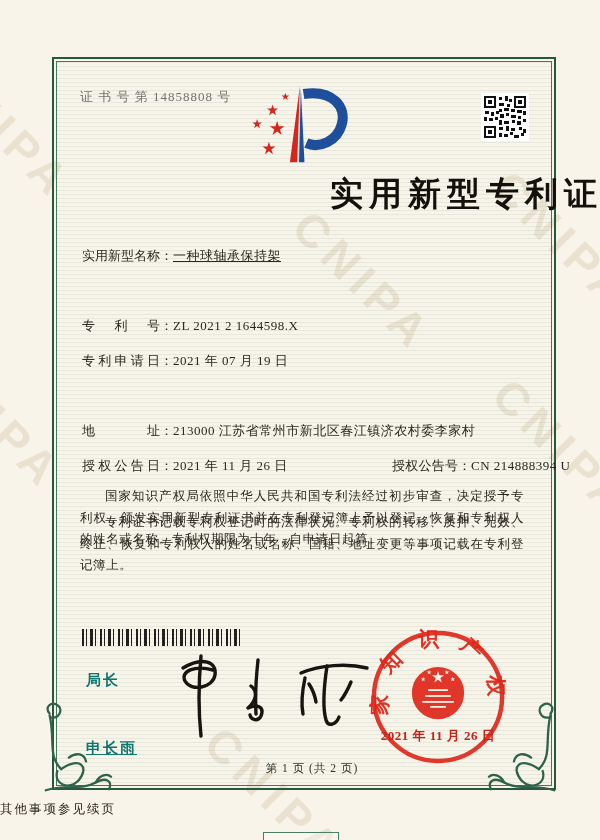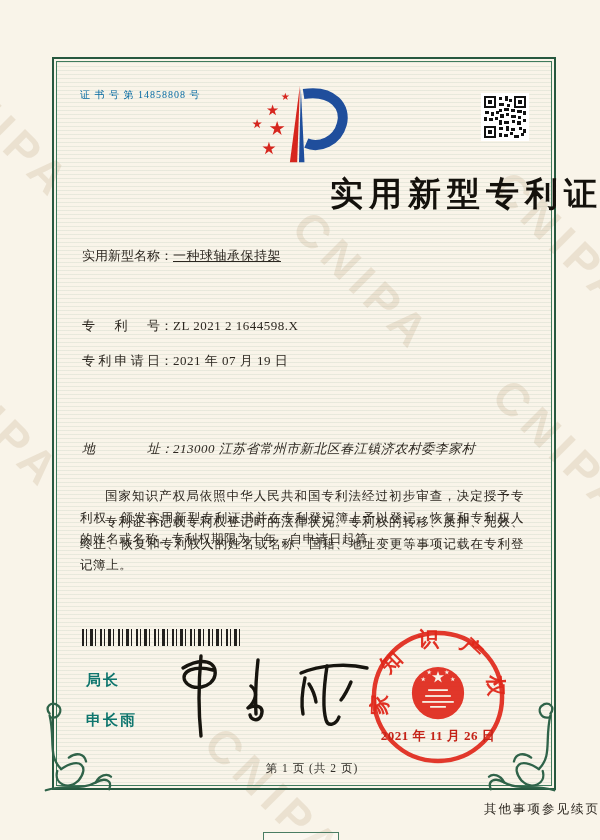--- a/index.html
+++ b/index.html
@@ -33,21 +33,21 @@
     background:repeating-linear-gradient(180deg,
       rgba(124,162,140,0.14) 0 1px, rgba(124,162,140,0) 1px 4px);
   }
   .flourish { position:absolute; width:96px; height:96px; }
   .flourish.left  { left:40px;  top:700px; }
   .flourish.right { left:464px; top:700px; transform:scaleX(-1); }
 
   
   .cert-no {
     position:absolute; left:80px; top:88px;
-    font-size:10px; letter-spacing:1px; color:#0369a1;
+    font-size:13px; letter-spacing:1px; color:#737373;
   }
   .logo { position:absolute; left:240px; top:84px; width:118px; height:82px; }
   .qr   { position:absolute; left:481px; top:93px; width:48px; height:48px; background:#fff; padding:2px; }
   .qr svg { display:block; width:44px; height:44px; }
 
   .title {
     position:absolute; left:52px; top:172px; width:590px;
     text-align:right; font-size:33px; font-weight:bold; color:#14110c;
     letter-spacing:6px; text-indent:6px;
   }
@@ -79,38 +79,38 @@
       #21201e 8px 11px, rgba(0,0,0,0) 11px 13px,
       #21201e 13px 14px, rgba(0,0,0,0) 14px 18px);
   }
 
   .director-title, .director-name {
     position:absolute; left:86px;
     font-family:"Liberation Sans","DejaVu Sans",sans-serif;
     font-weight:600; font-size:15px; color:#0f766e; letter-spacing:2px;
   }
   .director-title { top:671px; }
-  .director-name  { top:711px; }
+  .director-name  { top:739px;text-decoration:underline; }
 
   .signature { position:absolute; left:155px; top:648px; width:230px; height:95px; }
 
   .seal { position:absolute; left:369px; top:628px; width:138px; height:138px; }
   .seal-date {
     position:absolute; left:366px; top:727px; width:144px;
     text-align:center; font-size:13px; color:#c42318;
     letter-spacing:0.5px; font-weight:bold; white-space:nowrap;
   }
 
   .page-info {
     position:absolute; left:52px; top:761px; width:504px;
     text-align:center; font-size:11.5px; color:#33302a; letter-spacing:1px;padding-left:16px;
   }
   .footer-note {
     position:absolute; left:0; top:801px; width:600px;
-    text-align:right; font-size:12.5px; color:#2c2720; letter-spacing:2px;
+    text-align:left; font-size:12.5px; color:#2c2720; letter-spacing:2px;
   }
   .bottom-box {
     position:absolute; left:263px; top:832px; width:76px; height:14px;
     border:1px solid #4a7d63; background:rgba(255,255,255,0.3);
   }
 </style>
 </head>
 <body>
 
 <div class="page">
@@ -224,22 +224,28 @@
 
   <div class="frow" style="top:247px;text-decoration:underline;">
     <span class="flabel">实用新型名称</span><span class="fcolon">：</span><span class="fvalue">一种球轴承保持架</span>
   </div>
   <div class="frow" style="top:317px;">
     <span class="flabel">专利号</span><span class="fcolon">：</span><span class="fvalue">ZL 2021 2 1644598.X</span>
   </div>
   <div class="frow" style="top:352px;">
     <span class="flabel">专利申请日</span><span class="fcolon">：</span><span class="fvalue">2021 年 07 月 19 日</span>
   </div>
-  <div class="frow" style="top:440px;font-style:italic;">
+  <div class="frow" style="top:422px;">
     <span class="flabel">地址</span><span class="fcolon">：</span><span class="fvalue">213000 江苏省常州市新北区春江镇济农村委李家村</span>
+  </div>
+  <div class="frow" style="top:457px; width:442px;">
+    <span class="flabel">授权公告日</span><span class="fcolon">：</span><span class="fvalue">2021 年 11 月 26 日</span>
+    <span class="grant-no">
+      <span class="flabel">授权公告号</span><span class="fcolon">：</span><span class="fvalue">CN 214888394 U</span>
+    </span>
   </div>
 
   <div class="para" style="top:486px;">国家知识产权局依照中华人民共和国专利法经过初步审查，决定授予专利权，颁发实用新型专利证书并在专利登记簿上予以登记。恢复和专利权人的姓名或名称。专利权期限为十年，自申请日起算。</div>
   <div class="para" style="top:512px;">专利证书记载专利权登记时的法律状况。专利权的转移、质押、无效、终止、恢复和专利权人的姓名或名称、国籍、地址变更等事项记载在专利登记簿上。</div>
 
   <div class="barcode"></div>
 
   <div class="director-title">局长</div>
   <div class="director-name">申长雨</div>
 

